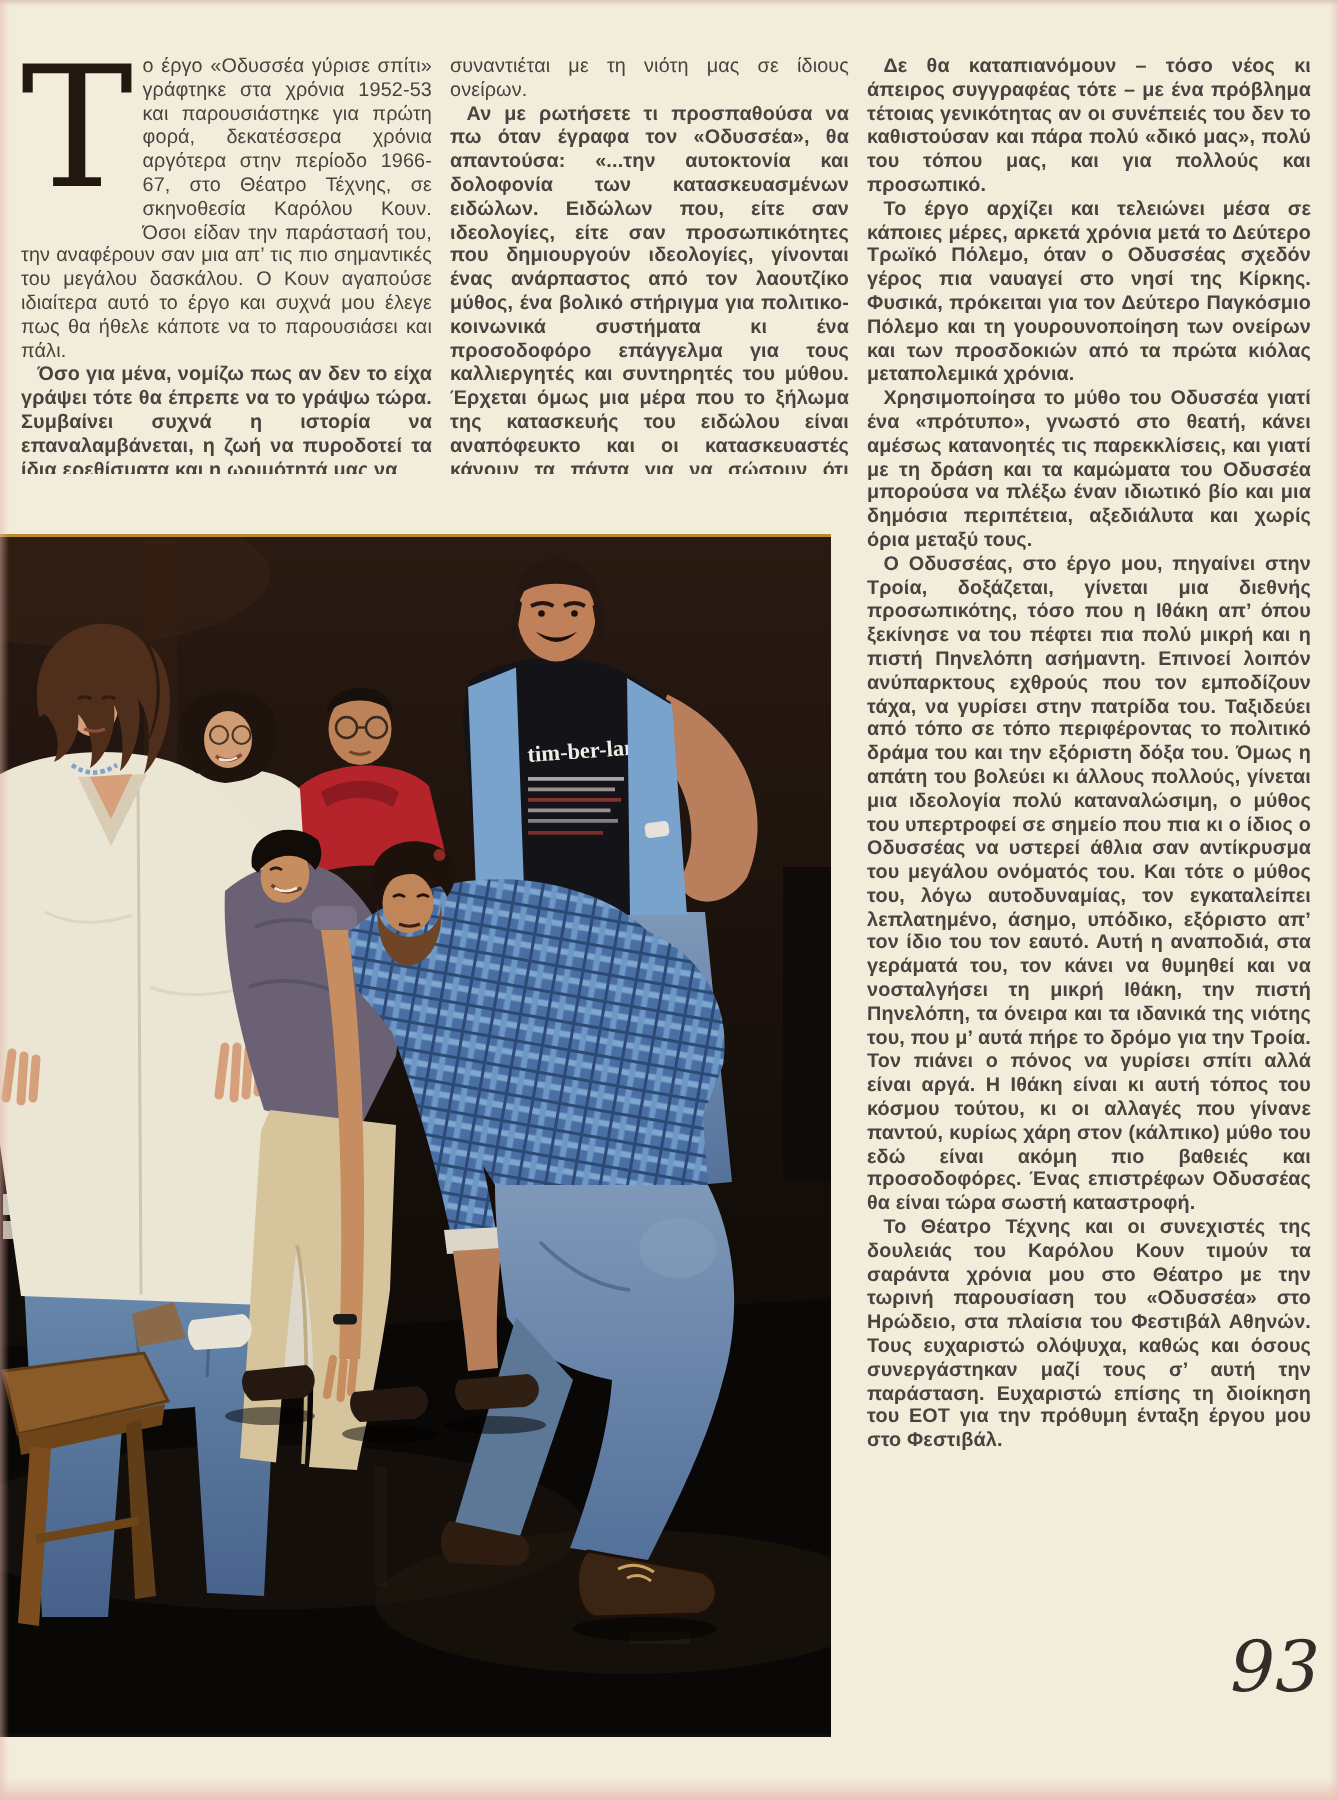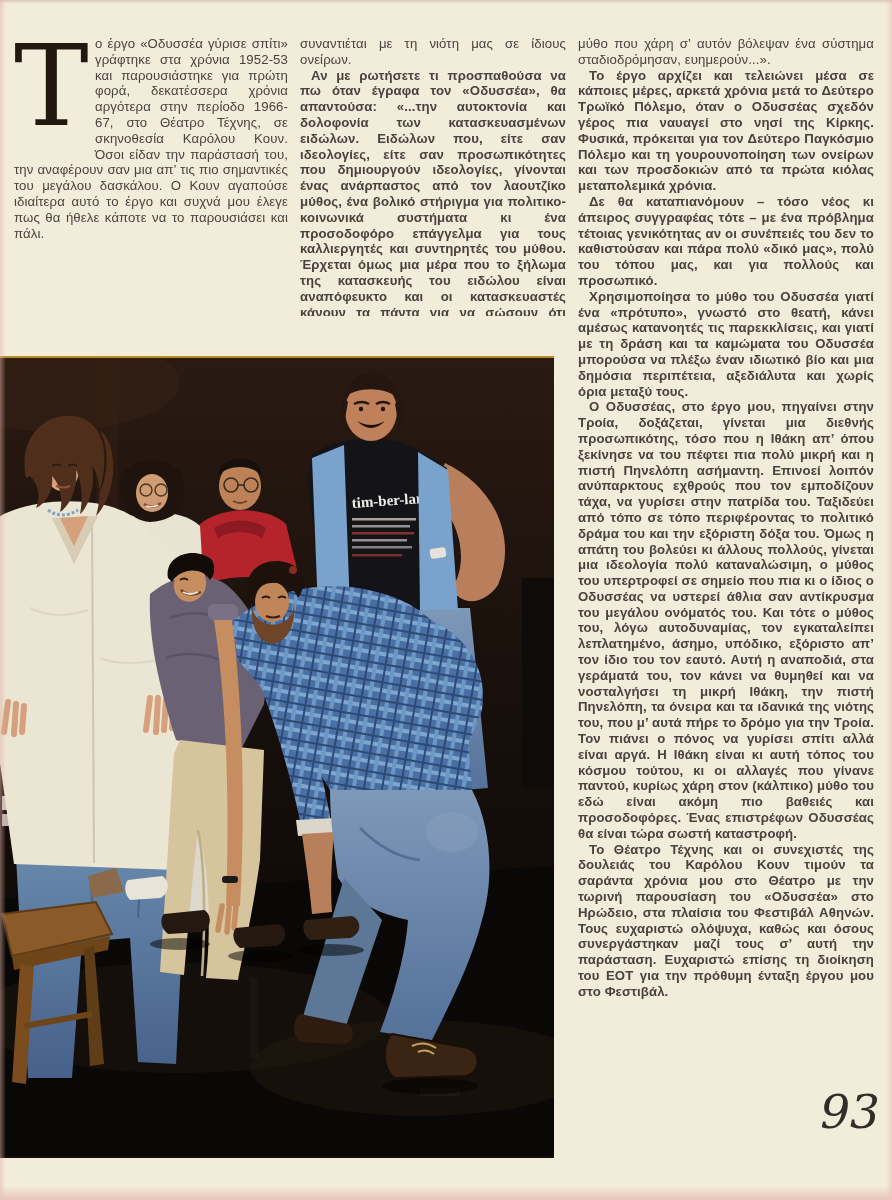--- a/index.html
+++ b/index.html
@@ -48,31 +48,31 @@
   .photo svg{display:block;}
 </style>
 </head>
 <body>
 
 <div class="col" id="col1">
   <p>
     <span class="dropcap">Τ</span>
     <span>ο έργο «Οδυσσέα γύρισε σπίτι» γράφτηκε στα χρόνια 1952-53 και παρουσιάστηκε για πρώτη φορά, δεκατέσσερα χρόνια αργότερα στην περίοδο 1966-67, στο Θέατρο Τέχνης, σε σκηνοθεσία Καρόλου Κουν. Όσοι είδαν την παράστασή του, την αναφέρουν σαν μια απ’ τις πιο σημαντικές του μεγάλου δασκάλου. Ο Κουν αγαπούσε ιδιαίτερα αυτό το έργο και συχνά μου έλεγε πως θα ήθελε κάποτε να το παρουσιάσει και πάλι.</span>
   </p>
+  <p class="ind">Όσο για μένα, νομίζω πως αν δεν το είχα γράψει τότε θα έπρεπε να το γράψω τώρα. Συμβαίνει συχνά η ιστορία να επαναλαμβάνεται, η ζωή να πυροδοτεί τα ίδια ερεθίσματα και η ωριμότητά μας να</p>
 </div>
 
 <div class="col" id="col2">
   <p>συναντιέται με τη νιότη μας σε ίδιους ονείρων.</p>
   <p class="ind">Αν με ρωτήσετε τι προσπαθούσα να πω όταν έγραφα τον «Οδυσσέα», θα απαντούσα: «...την αυτοκτονία και δολοφονία των κατασκευασμένων ειδώλων. Ειδώλων που, είτε σαν ιδεολογίες, είτε σαν προσωπικότητες που δημιουργούν ιδεολογίες, γίνονται ένας ανάρπαστος από τον λαουτζίκο μύθος, ένα βολικό στήριγμα για πολιτικο-κοινωνικά συστήματα κι ένα προσοδοφόρο επάγγελμα για τους καλλιεργητές και συντηρητές του μύθου. Έρχεται όμως μια μέρα που το ξήλωμα της κατασκευής του ειδώλου είναι αναπόφευκτο και οι κατασκευαστές κάνουν τα πάντα για να σώσουν ότι μπορεί να σωθεί από τον</p>
 </div>
 
 <div class="col" id="col3">
-  <p>μύθο που χάρη σ’ αυτόν βόλεψαν ένα σύστημα σταδιοδρόμησαν, ευημερούν...».</p>
+  <p class="ind">Δε θα καταπιανόμουν – τόσο νέος κι άπειρος συγγραφέας τότε – με ένα πρόβλημα τέτοιας γενικότητας αν οι συνέπειές του δεν το καθιστούσαν και πάρα πολύ «δικό μας», πολύ του τόπου μας, και για πολλούς και προσωπικό.</p>
   <p class="ind">Το έργο αρχίζει και τελειώνει μέσα σε κάποιες μέρες, αρκετά χρόνια μετά το Δεύτερο Τρωϊκό Πόλεμο, όταν ο Οδυσσέας σχεδόν γέρος πια ναυαγεί στο νησί της Κίρκης. Φυσικά, πρόκειται για τον Δεύτερο Παγκόσμιο Πόλεμο και τη γουρουνοποίηση των ονείρων και των προσδοκιών από τα πρώτα κιόλας μεταπολεμικά χρόνια.</p>
-  <p class="ind">Δε θα καταπιανόμουν – τόσο νέος κι άπειρος συγγραφέας τότε – με ένα πρόβλημα τέτοιας γενικότητας αν οι συνέπειές του δεν το καθιστούσαν και πάρα πολύ «δικό μας», πολύ του τόπου μας, και για πολλούς και προσωπικό.</p>
   <p class="ind">Χρησιμοποίησα το μύθο του Οδυσσέα γιατί ένα «πρότυπο», γνωστό στο θεατή, κάνει αμέσως κατανοητές τις παρεκκλίσεις, και γιατί με τη δράση και τα καμώματα του Οδυσσέα μπορούσα να πλέξω έναν ιδιωτικό βίο και μια δημόσια περιπέτεια, αξεδιάλυτα και χωρίς όρια μεταξύ τους.</p>
   <p class="ind">Ο Οδυσσέας, στο έργο μου, πηγαίνει στην Τροία, δοξάζεται, γίνεται μια διεθνής προσωπικότης, τόσο που η Ιθάκη απ’ όπου ξεκίνησε να του πέφτει πια πολύ μικρή και η πιστή Πηνελόπη ασήμαντη. Επινοεί λοιπόν ανύπαρκτους εχθρούς που τον εμποδίζουν τάχα, να γυρίσει στην πατρίδα του. Ταξιδεύει από τόπο σε τόπο περιφέροντας το πολιτικό δράμα του και την εξόριστη δόξα του. Όμως η απάτη του βολεύει κι άλλους πολλούς, γίνεται μια ιδεολογία πολύ καταναλώσιμη, ο μύθος του υπερτροφεί σε σημείο που πια κι ο ίδιος ο Οδυσσέας να υστερεί άθλια σαν αντίκρυσμα του μεγάλου ονόματός του. Και τότε ο μύθος του, λόγω αυτοδυναμίας, τον εγκαταλείπει λεπλατημένο, άσημο, υπόδικο, εξόριστο απ’ τον ίδιο του τον εαυτό. Αυτή η αναποδιά, στα γεράματά του, τον κάνει να θυμηθεί και να νοσταλγήσει τη μικρή Ιθάκη, την πιστή Πηνελόπη, τα όνειρα και τα ιδανικά της νιότης του, που μ’ αυτά πήρε το δρόμο για την Τροία. Τον πιάνει ο πόνος να γυρίσει σπίτι αλλά είναι αργά. Η Ιθάκη είναι κι αυτή τόπος του κόσμου τούτου, κι οι αλλαγές που γίνανε παντού, κυρίως χάρη στον (κάλπικο) μύθο του εδώ είναι ακόμη πιο βαθειές και προσοδοφόρες. Ένας επιστρέφων Οδυσσέας θα είναι τώρα σωστή καταστροφή.</p>
   <p class="ind">Το Θέατρο Τέχνης και οι συνεχιστές της δουλειάς του Καρόλου Κουν τιμούν τα σαράντα χρόνια μου στο Θέατρο με την τωρινή παρουσίαση του «Οδυσσέα» στο Ηρώδειο, στα πλαίσια του Φεστιβάλ Αθηνών. Τους ευχαριστώ ολόψυχα, καθώς και όσους συνεργάστηκαν μαζί τους σ’ αυτή την παράσταση. Ευχαριστώ επίσης τη διοίκηση του ΕΟΤ για την πρόθυμη ένταξη έργου μου στο Φεστιβάλ.</p>
 </div>
 
 <div class="photo">
 <svg width="554" height="798" viewBox="0 0 554 798" xmlns="http://www.w3.org/2000/svg">
   <defs>
     <linearGradient id="bgG" x1="0" y1="0" x2="0" y2="1">
       <stop offset="0" stop-color="#2a1a12"></stop>

